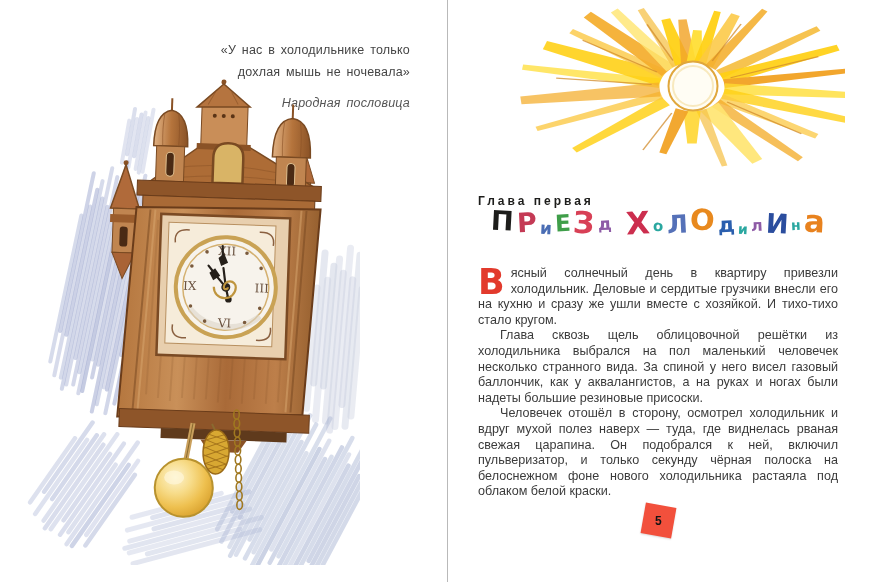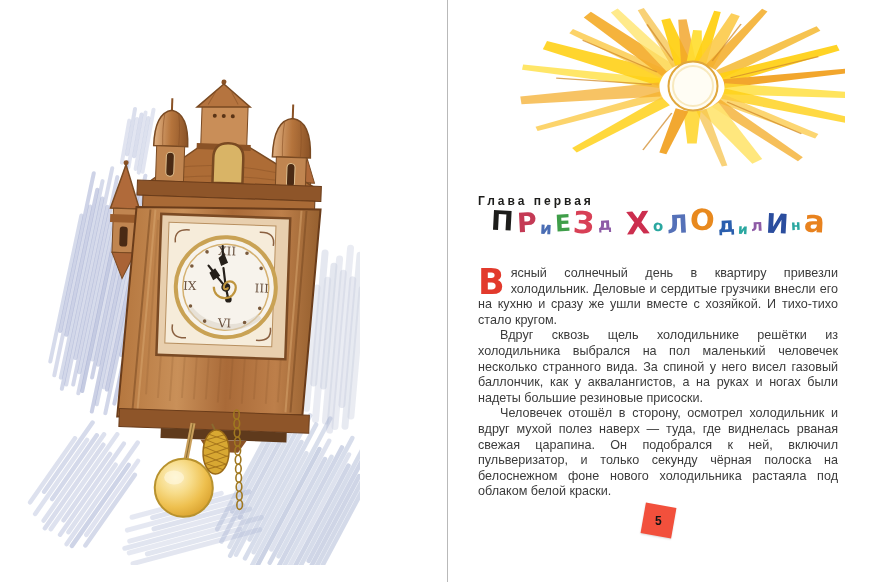--- a/index.html
+++ b/index.html
@@ -51,20 +51,25 @@
   }
   .page-number span{
     transform:rotate(-10deg);font-size:12px;font-weight:bold;color:#141414;
   }
 </style>
 </head>
 <body>
 
 <div class="page page-left">
 
+  <div class="epigraph">
+    <div>«У нас в холодильнике только</div>
+    <div>дохлая мышь не ночевала»</div>
+    <div class="attribution">Народная пословица</div>
+  </div>
 
   <svg class="clock-svg" viewBox="0 0 345 505">
     <defs>
       <linearGradient id="wood" x1="0" y1="0" x2="1" y2="0">
         <stop offset="0" stop-color="#b5773f"></stop>
           <stop offset=".3" stop-color="#c99059"></stop>
         <stop offset=".55" stop-color="#a96a38"></stop>
           <stop offset=".8" stop-color="#bd7f4a"></stop>
         <stop offset="1" stop-color="#96602f"></stop>
       </linearGradient>
@@ -385,20 +390,20 @@
       <span class="tl" style="color: rgb(43, 95, 174); font-size: 21px; font-weight: 800; margin: 0px 1.5px; transform: translateY(0px) rotate(-3deg);">д</span>
       <span class="tl" style="color: rgb(42, 167, 160); font-size: 14px; font-weight: 700; margin: 0px 1.5px; transform: translateY(2px) rotate(3deg);">и</span>
       <span class="tl" style="color: rgb(142, 91, 166); font-size: 16px; font-weight: 700; margin: 0px 1.5px; transform: translateY(-1px) rotate(-3deg);">л</span>
       <span class="tl" style="color: rgb(43, 77, 158); font-size: 27px; font-weight: 700; margin: 0px 1.5px; transform: translateY(1px) rotate(3deg);">И</span>
       <span class="tl" style="color: rgb(42, 167, 160); font-size: 14px; font-weight: 700; margin: 0px 1.5px; transform: translateY(-2px) rotate(-3deg);">н</span>
       <span class="tl" style="color: rgb(232, 130, 30); font-size: 31px; font-weight: 700; margin: 0px 1.5px; transform: translateY(0px) rotate(3deg);">а</span>
     </div>
 
   <div class="body-text">
     <p><span class="dropcap" id="dropcap" style="color: rgb(226, 58, 44);">В</span><span>ясный солнечный день в квартиру привезли холодильник. Деловые и сердитые грузчики внесли его на кухню и сразу же ушли вместе с хозяйкой. И тихо-тихо стало кругом.</span></p>
-    <p class="indent">Вдруг сквозь щель холодильнике решётки из холодильника выбрался на пол маленький человечек несколько странного вида. За спиной у него висел газовый баллончик, как у аквалангистов, а на руках и ногах были надеты большие резиновые присоски.</p>
+    <p class="indent">Глава сквозь щель облицовочной решётки из холодильника выбрался на пол маленький человечек несколько странного вида. За спиной у него висел газовый баллончик, как у аквалангистов, а на руках и ногах были надеты большие резиновые присоски.</p>
     <p class="indent">Человечек отошёл в сторону, осмотрел холодильник и вдруг мухой полез наверх — туда, где виднелась рваная свежая царапина. Он подобрался к ней, включил пульверизатор, и только секунду чёрная полоска на белоснежном фоне нового холодильника растаяла под облаком белой краски.</p>
   </div>
 
   <div class="page-number" id="page-number" style="background: rgb(242, 80, 60);">
     <span>5</span>
   </div>
 </div>
 
 </body></html>

